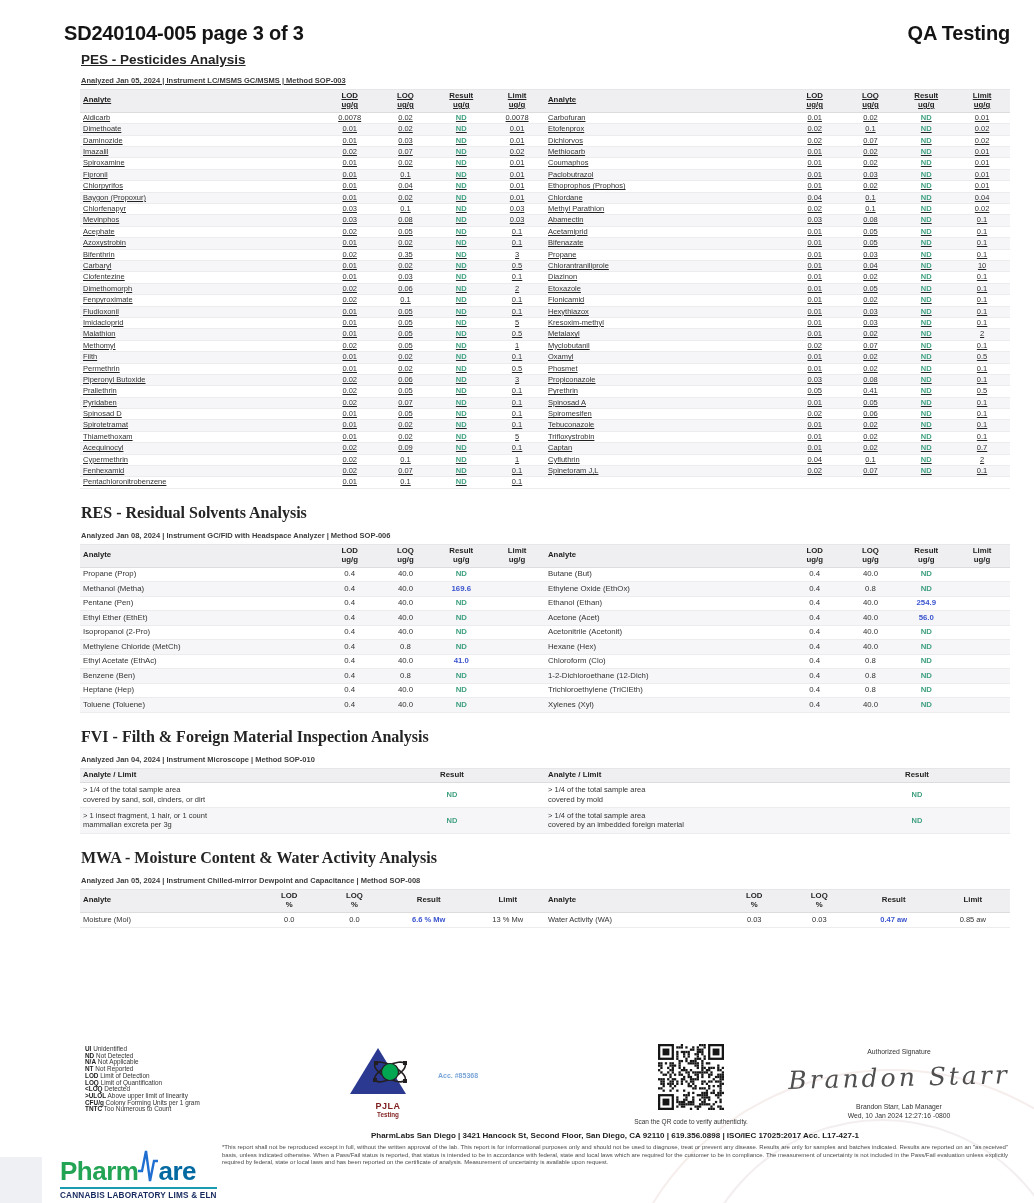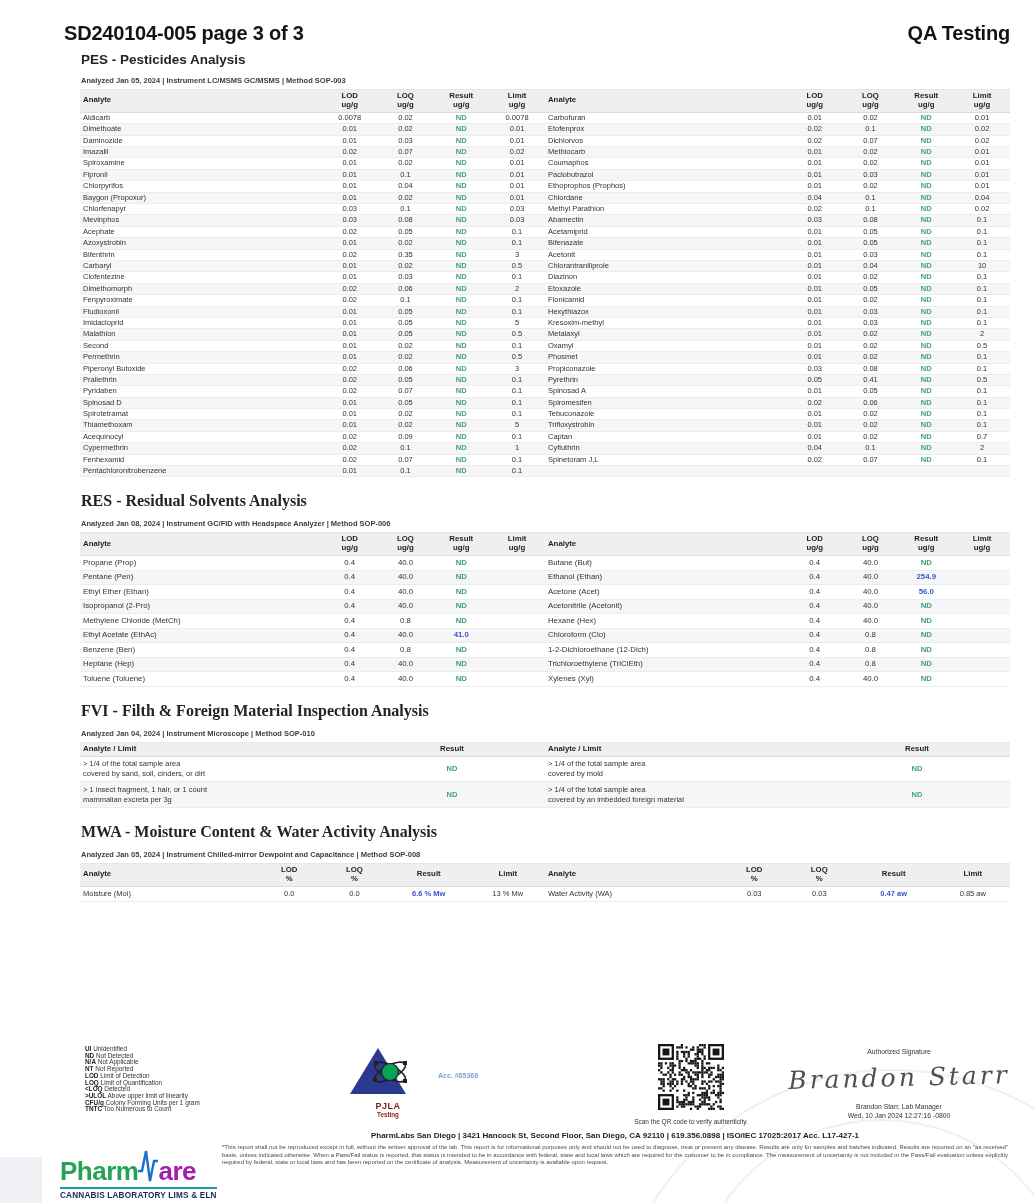--- a/index.html
+++ b/index.html
@@ -34,21 +34,21 @@
   tbody tr:nth-child(even){background:#f6f6f8;}
   td.c-analyte{text-align:left;}
   td.c-num{text-align:center;}
   .v-nd{color:#3fa080;font-weight:700;}
   .v-blue{color:#3b55cf;font-weight:700;}
 
   table.res tbody td{padding:2.4px 3px;font-size:7.8px;}
   table.fvi tbody td{white-space:pre-line;padding:2.5px 3px;line-height:1.3;}
   table.mwa tbody td{padding:3px;}
   .sec{margin-top:15px;}
-  .sec.first{margin-top:0;}
+  .sec.first{margin-top:0;text-decoration:underline;}
 
   
   .footer{position:absolute;left:0;right:0;top:1042px;height:161px;z-index:2;}
   .legend{position:absolute;left:85px;top:4px;font-size:6.4px;line-height:1.05;color:#333;}
   .legend b{font-weight:700;color:#222;}
   .pjla{position:absolute;left:336px;top:0;width:104px;text-align:center;color:#7f1d1d;}
   .pjla-name{font-size:9px;font-weight:800;margin-top:-3px;letter-spacing:.5px;}
   .pjla-sub{font-size:6.3px;font-weight:700;}
   .acc{position:absolute;left:438px;top:30px;font-size:7px;font-weight:700;color:#7aa5d8;white-space:nowrap;}
   .qr-wrap{position:absolute;left:608px;top:2px;width:166px;text-align:center;}
@@ -60,21 +60,21 @@
   .sig-lines{font-size:6.8px;line-height:1.35;margin-top:10px;}
 
   .lab-line{position:absolute;left:220px;right:24px;top:1131px;text-align:center;
             font-size:8px;font-weight:700;color:#1d1d1d;z-index:2;}
   .disclaimer{position:absolute;left:222px;right:26px;top:1144px;font-size:6px;color:#4a4a4a;
               text-align:justify;line-height:1.28;z-index:2;}
 
   .pharmware{position:absolute;left:60px;top:1149px;z-index:2;}
   .pw-word{display:flex;align-items:flex-end;border-bottom:2.5px solid #1a9cb0;padding-bottom:0;}
   .pw-green{font-size:26px;font-weight:700;color:#23a455;letter-spacing:-.5px;}
-  .pw-teal{font-size:26px;font-weight:700;color:#a21caf;letter-spacing:-.5px;}
+  .pw-teal{font-size:26px;font-weight:700;color:#0369a1;letter-spacing:-.5px;}
   .pw-pulse{margin:0 -1px;}
   .pw-tagline{font-size:8.2px;font-weight:700;color:#16295e;letter-spacing:.2px;margin-top:2px;}
 </style>
 </head>
 <body>
 
 <div class="page">
   <div class="decor c1"></div>
   <div class="decor c2"></div>
   <div class="corner-shade"></div>
@@ -268,21 +268,21 @@
               <td class="c-num">0.05</td>
               <td class="c-num v-nd">ND</td>
               <td class="c-num">0.1</td>
             </tr>
             <tr>
               <td class="c-analyte">Bifenthrin</td>
               <td class="c-num">0.02</td>
               <td class="c-num">0.35</td>
               <td class="c-num v-nd">ND</td>
               <td class="c-num">3</td>
-              <td class="c-analyte">Acetonit</td>
+              <td class="c-analyte">Propane</td>
               <td class="c-num">0.01</td>
               <td class="c-num">0.03</td>
               <td class="c-num v-nd">ND</td>
               <td class="c-num">0.1</td>
             </tr>
             <tr>
               <td class="c-analyte">Carbaryl</td>
               <td class="c-num">0.01</td>
               <td class="c-num">0.02</td>
               <td class="c-num v-nd">ND</td>
@@ -359,21 +359,33 @@
               <td class="c-num">0.05</td>
               <td class="c-num v-nd">ND</td>
               <td class="c-num">0.5</td>
               <td class="c-analyte">Metalaxyl</td>
               <td class="c-num">0.01</td>
               <td class="c-num">0.02</td>
               <td class="c-num v-nd">ND</td>
               <td class="c-num">2</td>
             </tr>
             <tr>
-              <td class="c-analyte">Second</td>
+              <td class="c-analyte">Methomyl</td>
+              <td class="c-num">0.02</td>
+              <td class="c-num">0.05</td>
+              <td class="c-num v-nd">ND</td>
+              <td class="c-num">1</td>
+              <td class="c-analyte">Myclobutanil</td>
+              <td class="c-num">0.02</td>
+              <td class="c-num">0.07</td>
+              <td class="c-num v-nd">ND</td>
+              <td class="c-num">0.1</td>
+            </tr>
+            <tr>
+              <td class="c-analyte">Filth</td>
               <td class="c-num">0.01</td>
               <td class="c-num">0.02</td>
               <td class="c-num v-nd">ND</td>
               <td class="c-num">0.1</td>
               <td class="c-analyte">Oxamyl</td>
               <td class="c-num">0.01</td>
               <td class="c-num">0.02</td>
               <td class="c-num v-nd">ND</td>
               <td class="c-num">0.5</td>
             </tr>
@@ -558,33 +570,45 @@
               <td class="c-num">40.0</td>
               <td class="c-num v-nd">ND</td>
               <td class="c-num"></td>
               <td class="c-analyte">Butane (But)</td>
               <td class="c-num">0.4</td>
               <td class="c-num">40.0</td>
               <td class="c-num v-nd">ND</td>
               <td class="c-num"></td>
             </tr>
             <tr>
+              <td class="c-analyte">Methanol (Metha)</td>
+              <td class="c-num">0.4</td>
+              <td class="c-num">40.0</td>
+              <td class="c-num v-blue">169.6</td>
+              <td class="c-num"></td>
+              <td class="c-analyte">Ethylene Oxide (EthOx)</td>
+              <td class="c-num">0.4</td>
+              <td class="c-num">0.8</td>
+              <td class="c-num v-nd">ND</td>
+              <td class="c-num"></td>
+            </tr>
+            <tr>
               <td class="c-analyte">Pentane (Pen)</td>
               <td class="c-num">0.4</td>
               <td class="c-num">40.0</td>
               <td class="c-num v-nd">ND</td>
               <td class="c-num"></td>
               <td class="c-analyte">Ethanol (Ethan)</td>
               <td class="c-num">0.4</td>
               <td class="c-num">40.0</td>
               <td class="c-num v-blue">254.9</td>
               <td class="c-num"></td>
             </tr>
             <tr>
-              <td class="c-analyte">Ethyl Ether (Ethan)</td>
+              <td class="c-analyte">Ethyl Ether (EthEt)</td>
               <td class="c-num">0.4</td>
               <td class="c-num">40.0</td>
               <td class="c-num v-nd">ND</td>
               <td class="c-num"></td>
               <td class="c-analyte">Acetone (Acet)</td>
               <td class="c-num">0.4</td>
               <td class="c-num">40.0</td>
               <td class="c-num v-blue">56.0</td>
               <td class="c-num"></td>
             </tr>

